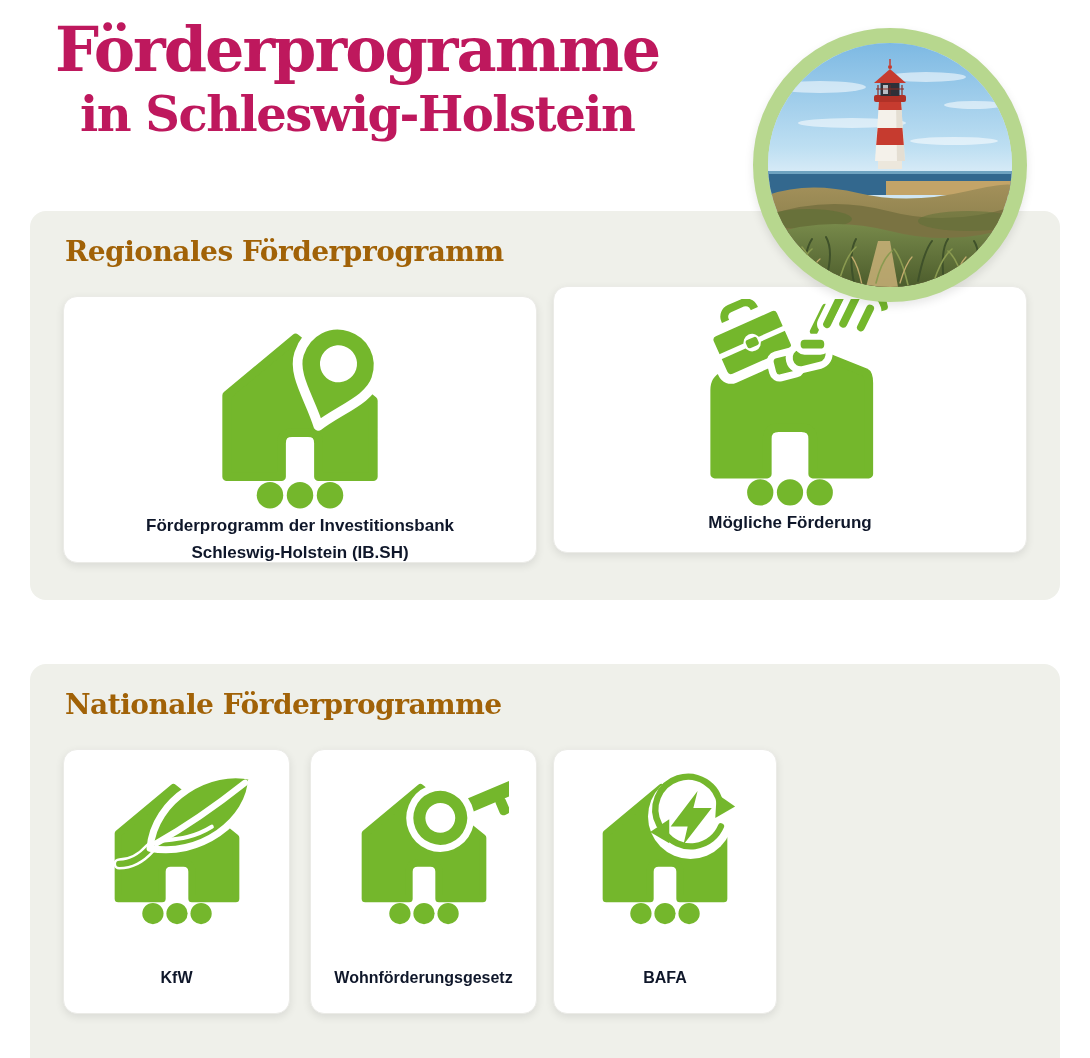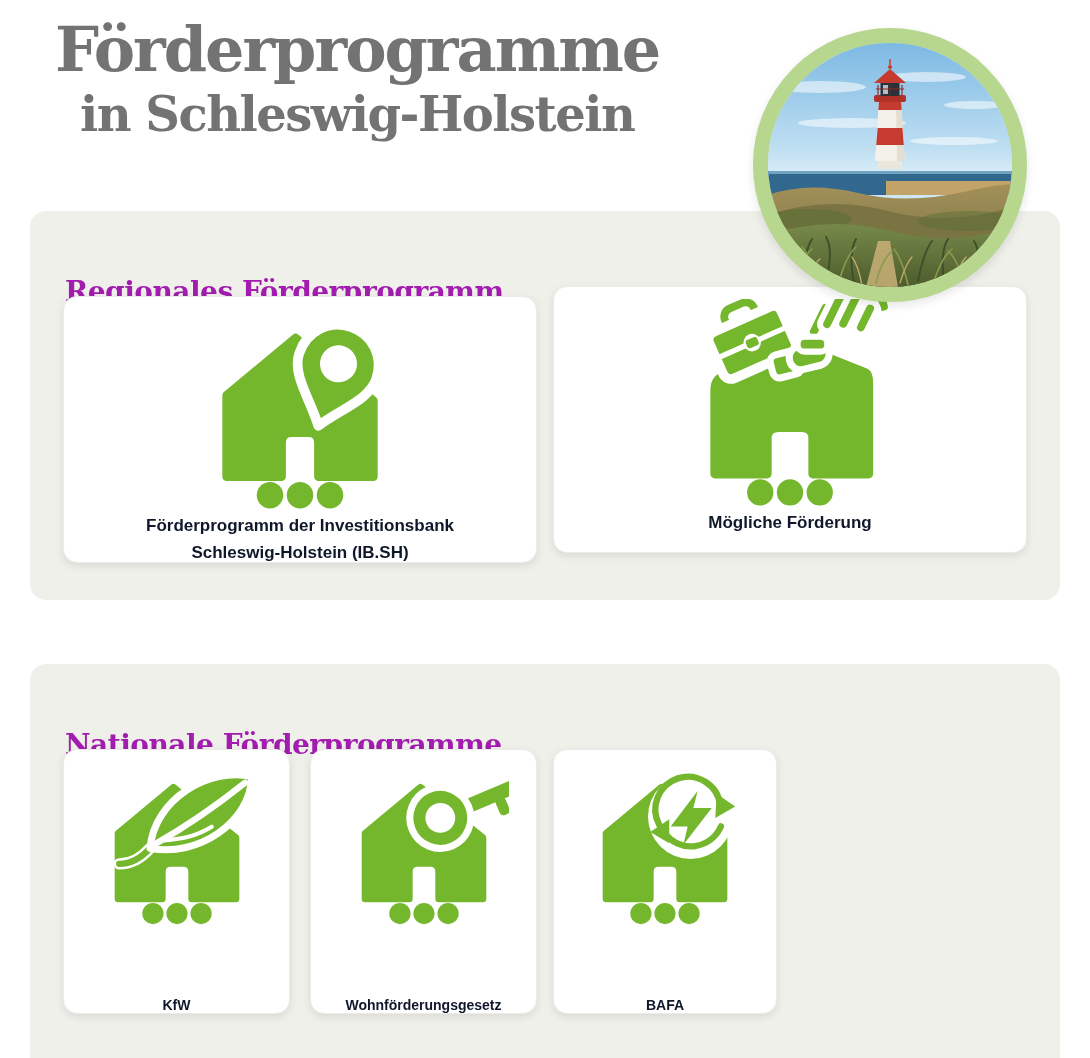--- a/index.html
+++ b/index.html
@@ -2,55 +2,55 @@
 <html><head>
 <meta charset="utf-8">
 <style>
   html,body{margin:0;padding:0;background:#ffffff;}
   .page{
     position:relative;width:1090px;height:1058px;background:#ffffff;
     font-family:"Liberation Sans",sans-serif;overflow:hidden;
   }
   
   .title{
-    position:absolute;left:55px;top:18px;color:#737373;
+    position:absolute;left:55px;top:18px;color:#be185d;
     font-family:"DejaVu Serif",serif;font-weight:bold;line-height:1.04;
   }
   .title .l1{font-size:62px;letter-spacing:-2px;}
   .title .l2{font-size:48px;letter-spacing:-1.5px;margin-top:8px;text-align:center;}
   
   .photo{
     position:absolute;left:753px;top:28px;width:244px;height:244px;
     border:15px solid #b7d78e;border-radius:50%;overflow:hidden;z-index:5;
     background:#cfe6f4;box-shadow:0 4px 10px rgba(0,0,0,.10);
   }
   .photo svg{display:block;}
   
   .panel{
     position:absolute;left:30px;width:1030px;background:#eff0ea;border-radius:16px;
   }
   .panel.regional{top:211px;height:389px;}
   .panel.national{top:664px;height:419px;}
   .panel-title{
-    position:absolute;left:35px;top:24px;color:#a21caf;
-    font-family:"DejaVu Serif",serif;font-weight:bold;font-size:28px;letter-spacing:-0.5px;margin-top:40px;
+    position:absolute;left:35px;top:24px;color:#a16207;
+    font-family:"DejaVu Serif",serif;font-weight:bold;font-size:28px;letter-spacing:-0.5px;
   }
   
   .card{
     position:absolute;background:#ffffff;border-radius:14px;
     box-shadow:0 3px 9px rgba(0,0,0,.09);border:1px solid #ebebe7;
     display:flex;flex-direction:column;align-items:center;justify-content:space-between;
     box-sizing:border-box;
   }
   .card .icon-wrap{display:flex;justify-content:center;align-items:flex-start;}
   .card-label{
     color:#0f172a;font-weight:700;text-align:center;width:100%;
   }
   .big .card-label{font-size:17px;line-height:1.6;padding-bottom:16px;}
-  .small .card-label{font-size:14px;}
+  .small .card-label{font-size:16px;padding-bottom:26px;}
   .card1{left:33px;top:85px;width:474px;height:267px;}
   .card2{left:523px;top:75px;width:474px;height:267px;}
   .card3{left:33px;top:85px;width:227px;height:265px;}
   .card4{left:280px;top:85px;width:227px;height:265px;}
   .card5{left:523px;top:85px;width:224px;height:265px;gap:10px;}
   .big svg.icon{margin-top:12px;}
   .small svg.icon{margin-top:14px;}
   
   .g{fill:#74b72c;}
   .gs{stroke:#74b72c;}

